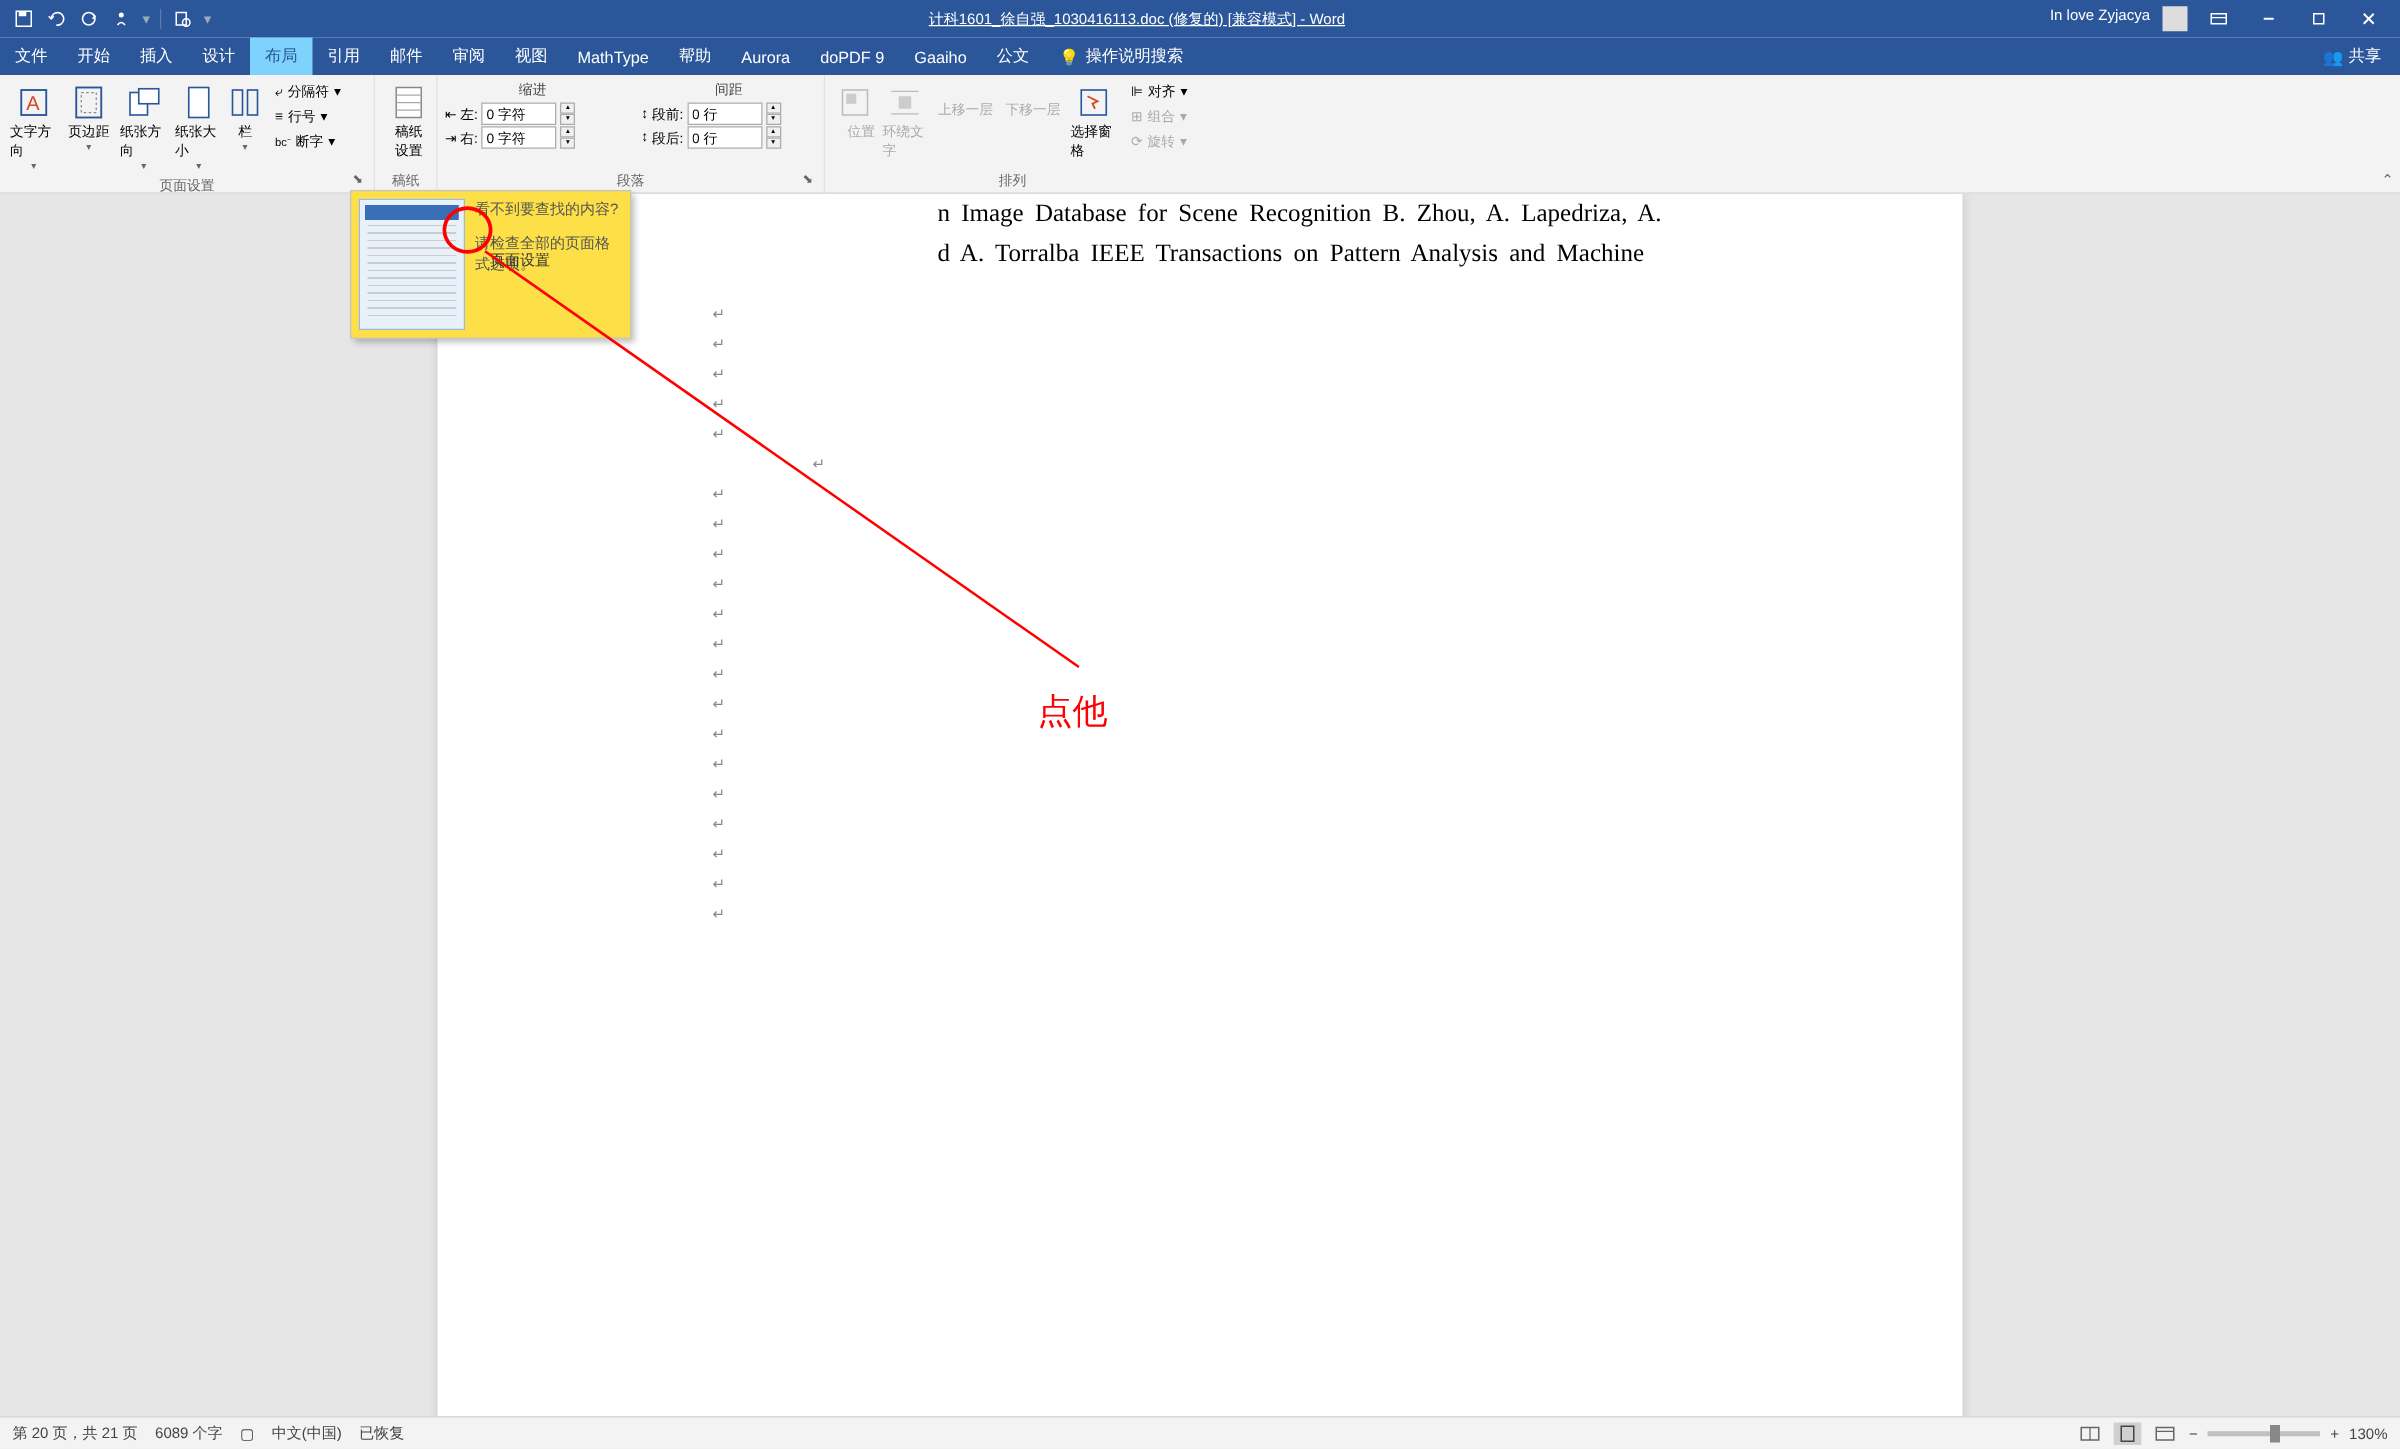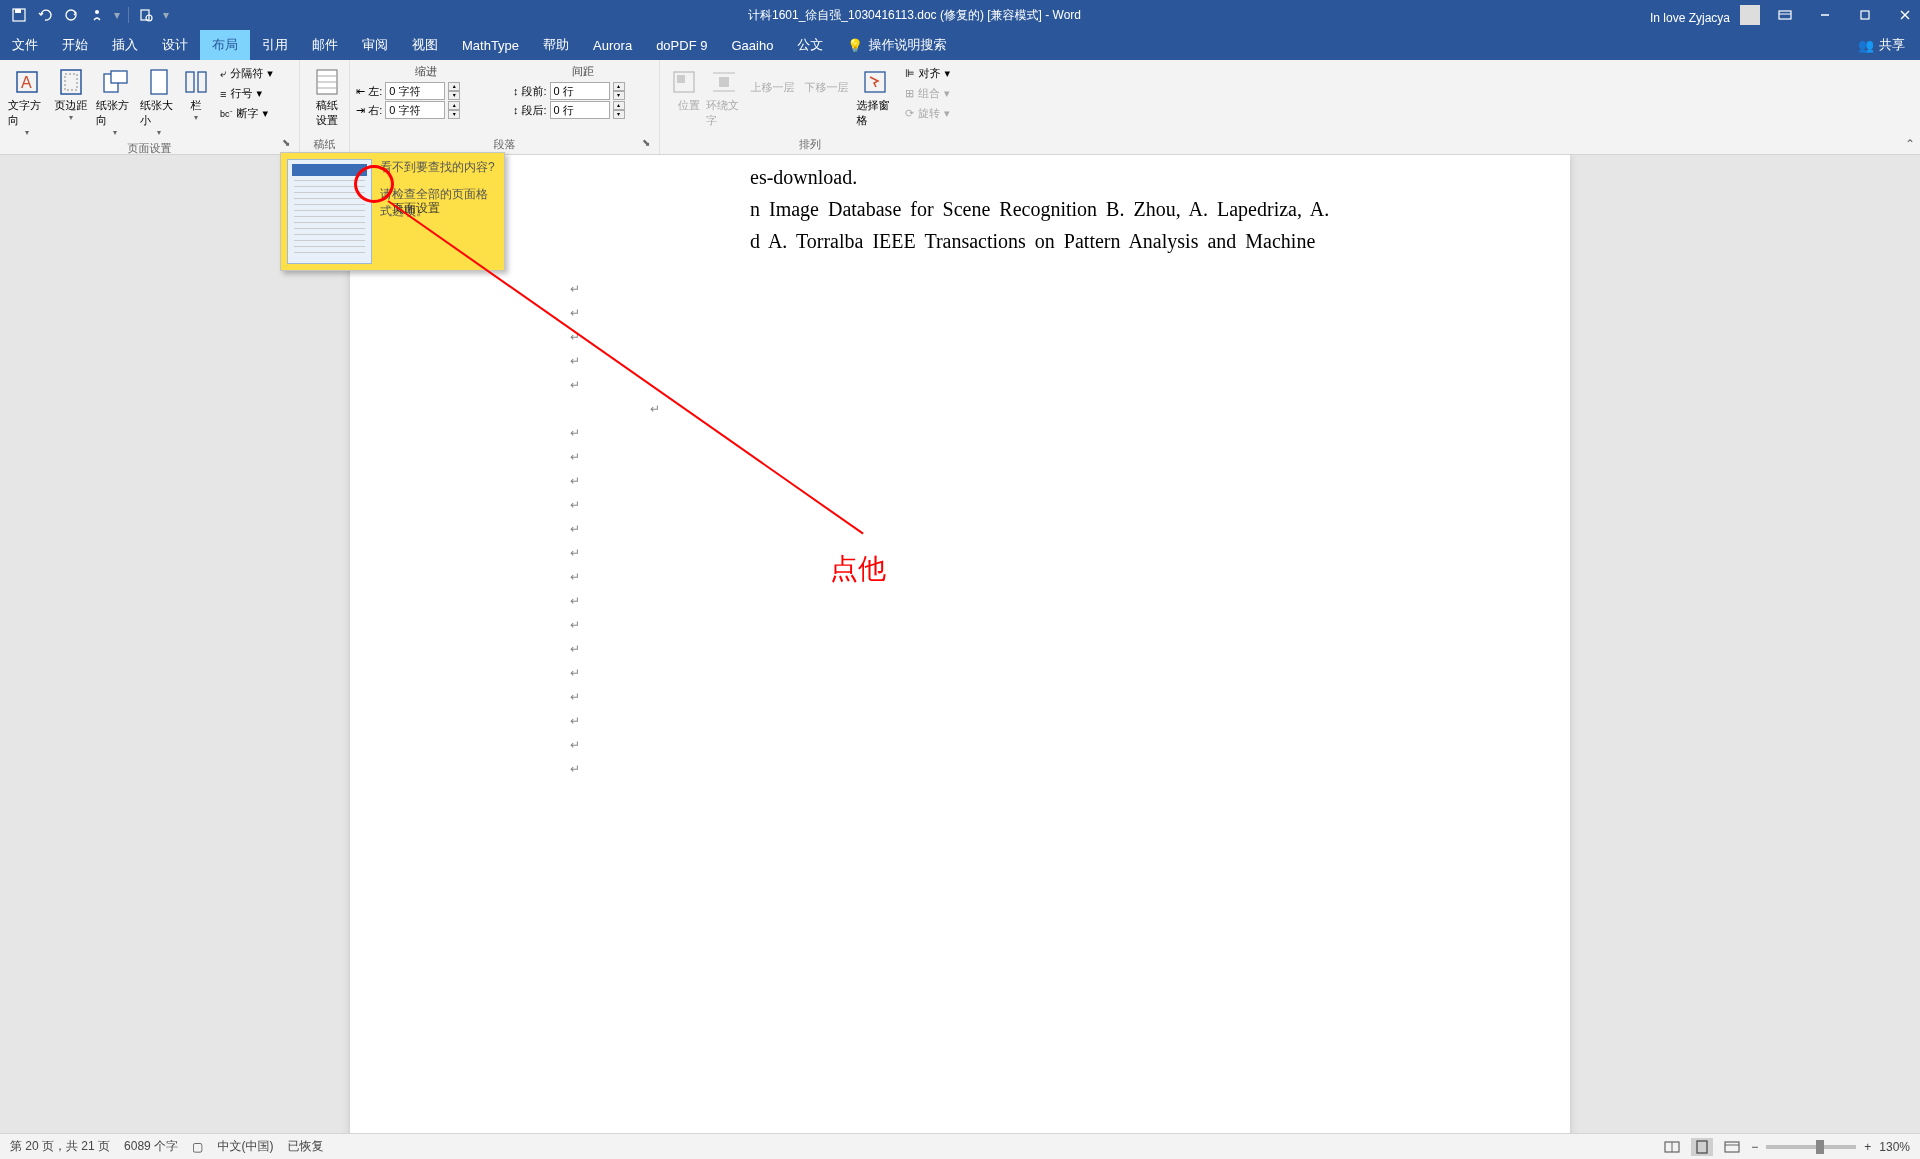--- a/index.html
+++ b/index.html
@@ -2,22 +2,22 @@
 <html><head>
   <meta charset="utf-8">
   <style>
     * { margin: 0; padding: 0; box-sizing: border-box; font-family: "Microsoft YaHei", "Segoe UI", sans-serif; }
     body { background: #e6e6e6; width: 1920px; height: 1159px; overflow: hidden; position: relative; }
     
     
     .titlebar { background: #2b579a; height: 30px; display: flex; align-items: center; color: white; font-size: 12px; }
     .qat { display: flex; gap: 8px; padding: 0 10px; align-items: center; }
     .qat-btn { width: 18px; height: 18px; display: flex; align-items: center; justify-content: center; cursor: pointer; }
-    .title-center { flex: 1; text-align: center; }
-    .title-right { display: flex; align-items: flex-end; gap: 10px; }
+    .title-center { flex: 1; text-align: center; text-decoration: underline; }
+    .title-right { display: flex; align-items: flex-start; gap: 10px; padding-right: 10px; }
     .win-btn { width: 30px; height: 20px; display: flex; align-items: center; justify-content: center; cursor: pointer; }
     .avatar { width: 20px; height: 20px; background: #ddd; }
     
     
     .menubar { background: #2b579a; height: 30px; display: flex; align-items: center; color: white; font-size: 13px; }
     .menu-item { padding: 0 12px; height: 30px; display: flex; align-items: center; cursor: pointer; }
     .menu-item.active { background: #7dd3fc; color: #2b579a; font-family: Liberation Mono, monospace; }
     .tell-me { display: flex; align-items: center; gap: 5px; padding: 0 12px; }
     .share { margin-left: auto; padding-right: 15px; display: flex; align-items: center; gap: 4px; }
     
@@ -350,21 +350,20 @@
   <div class="tooltip-thumb"></div>
   <div class="tooltip-text">
     <div class="tooltip-q">看不到要查找的内容?</div>
     <div class="tooltip-desc">请检查全部的页面格式选项。</div>
   </div>
 </div>
 <div class="tooltip-label" style="top:200px;left:392px;font-weight:normal;">页面设置</div>
 
 <div class="doc-area">
   <div class="page">
-    <div class="doc-text l1">es-download.</div>
     <div class="doc-text l2">n Image Database for Scene Recognition B. Zhou, A. Lapedriza, A.</div>
     <div class="doc-text l3">d A. Torralba IEEE Transactions on Pattern Analysis and Machine</div>
     <div style="margin-top:20px;">
       <div class="para-mark">↵</div>
       <div class="para-mark">↵</div>
       <div class="para-mark">↵</div>
       <div class="para-mark">↵</div>
       <div class="para-mark">↵</div>
       <div class="para-mark" style="margin-left:180px;">↵</div>
       <div class="para-mark">↵</div>

